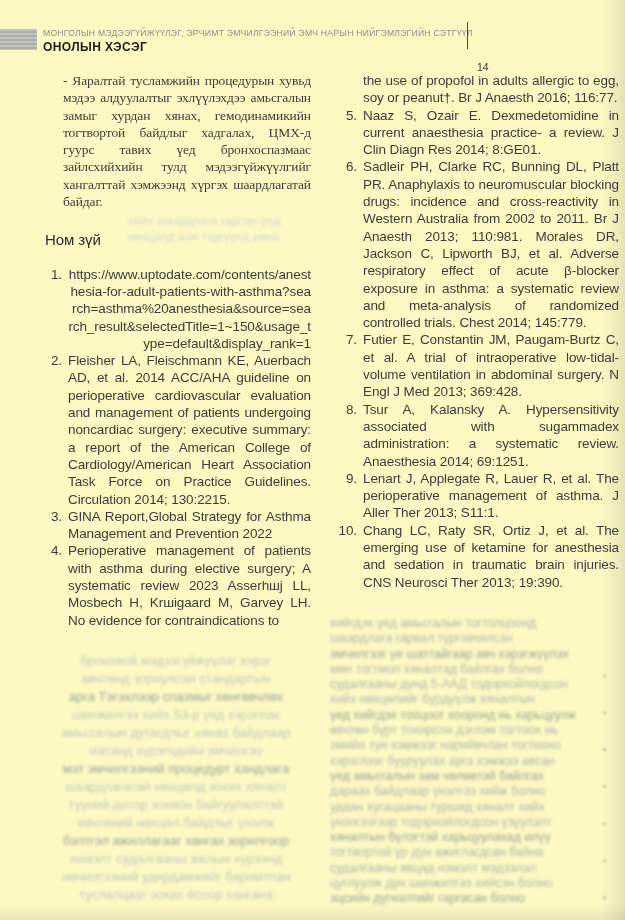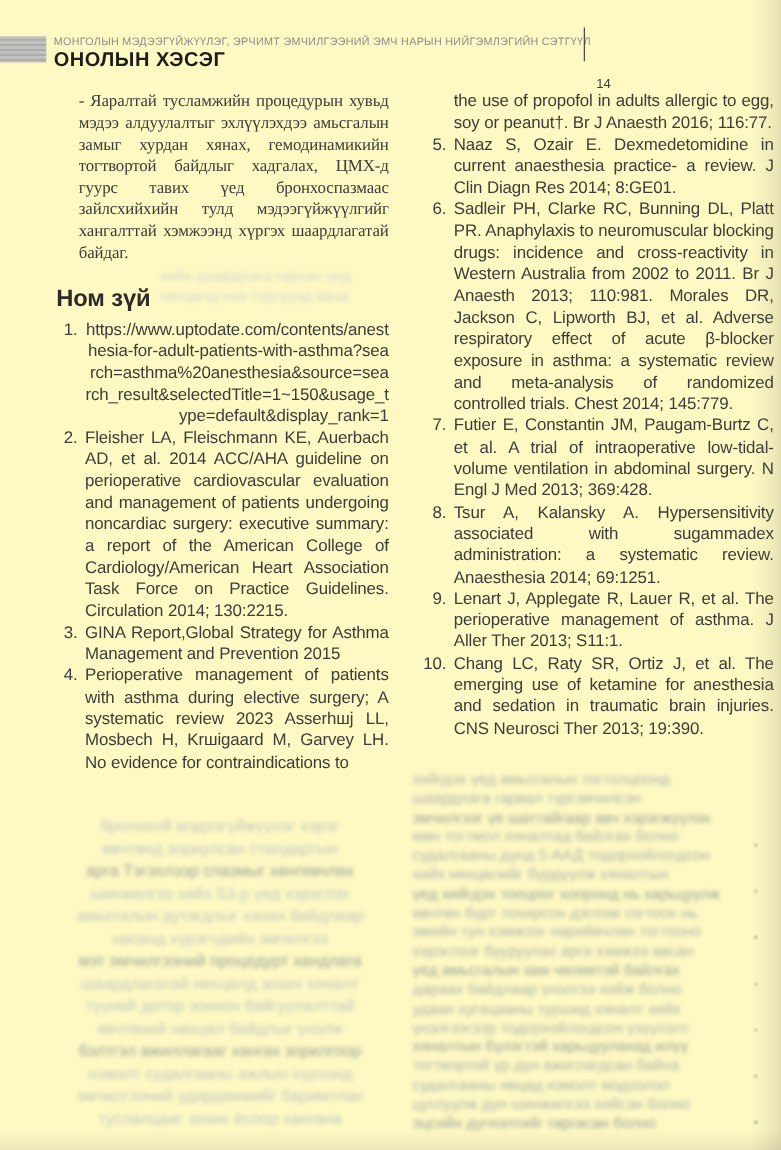--- a/index.html
+++ b/index.html
@@ -19,32 +19,32 @@
       repeating-linear-gradient(180deg, rgba(255,255,255,.18) 0 2px, rgba(0,0,0,.05) 2px 4px),
       #b5b5b3;
   }
   .jline{
     position:absolute;left:43px;top:28px;width:420px;
     font-size:8.6px;line-height:10px;letter-spacing:.25px;
     color:#8d8d8b;white-space:nowrap;
   }
   .stitle{
     position:absolute;left:43px;top:40px;
-    font-size:16px;font-weight:bold;letter-spacing:.4px;color:#1d1d1b;
+    font-size:12px;font-weight:bold;letter-spacing:.4px;color:#1d1d1b;
     white-space:nowrap;
   }
   .vdiv{position:absolute;left:467px;top:22px;width:1px;height:27px;background:#4a4a48;}
   .pnum{position:absolute;left:477px;top:29px;font-size:10.5px;color:#3a3a38;margin-top:32px;}
   
   .col{position:absolute;top:72px;font-size:13.5px;line-height:17.3px;color:#3c3c3a;letter-spacing:-0.1px;}
   .col-left{left:45px;width:266px;}
   .col-right{left:338px;width:281px;}
   .par{margin:0 0 0 18px;text-align:justify;font-family:Liberation Serif, serif;}
   .cont{margin:0 0 0 25px;text-align:justify;}
-  .bib{margin:21px 0 6px 0;font-size:19px;font-weight:bold;color:#2b2b29;}
+  .bib{margin:21px 0 17px 0;font-size:15px;font-weight:normal;color:#2b2b29;}
   .ref{display:flex;}
   .ref .num{flex:none;width:17px;text-align:right;margin-right:6px;}
   .col-right .ref .num{width:19px;}
   .ref .txt{flex:1;text-align:justify;}
   .ref .txt.url{text-align:right;overflow-wrap:anywhere;word-break:break-all;}
   
   .ghost{position:absolute;filter:blur(1.7px);pointer-events:none;}
   .ghost .gline{white-space:nowrap;overflow:hidden;}
   .ghost-left{left:40px;top:652px;width:272px;color:#c3c9c2;font-size:13px;line-height:18px;text-align:center;}
   .ghost-right{left:330px;top:616px;width:290px;color:#aeb6af;font-size:12.3px;line-height:15.3px;text-align:left;}
@@ -79,21 +79,21 @@
     <div class="ref">
       <span class="num">1.</span>
       <span class="txt url">https://www.uptodate.com/contents/anesthesia-for-adult-patients-with-asthma?search=asthma%20anesthesia&amp;source=search_result&amp;selectedTitle=1~150&amp;usage_type=default&amp;display_rank=1</span>
     </div>
     <div class="ref">
       <span class="num">2.</span>
       <span class="txt">Fleisher LA, Fleischmann KE, Auerbach AD, et al. 2014 ACC/AHA guideline on perioperative cardiovascular evaluation and management of patients undergoing noncardiac surgery: executive summary: a report of the American College of Cardiology/American Heart Association Task Force on Practice Guidelines. Circulation 2014; 130:2215.</span>
     </div>
     <div class="ref">
       <span class="num">3.</span>
-      <span class="txt">GINA Report,Global Strategy for Asthma Management and Prevention 2015</span>
+      <span class="txt">GINA Report,Global Strategy for Asthma Management and Prevention 2022</span>
     </div>
     <div class="ref">
       <span class="num">4.</span>
       <span class="txt">Perioperative management of patients with asthma during elective surgery; A systematic review 2023 Asserhшj LL, Mosbech H, Krшigaard M, Garvey LH. No evidence for contraindications to</span>
     </div>
   </div>
 
   <div class="col col-right">
     <p class="cont">the use of propofol in adults allergic to egg, soy or peanut†. Br J Anaesth 2016; 116:77.</p>
 

